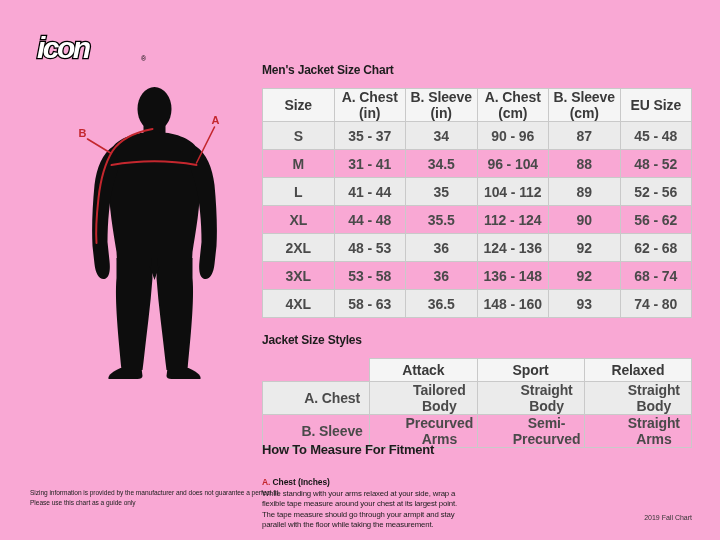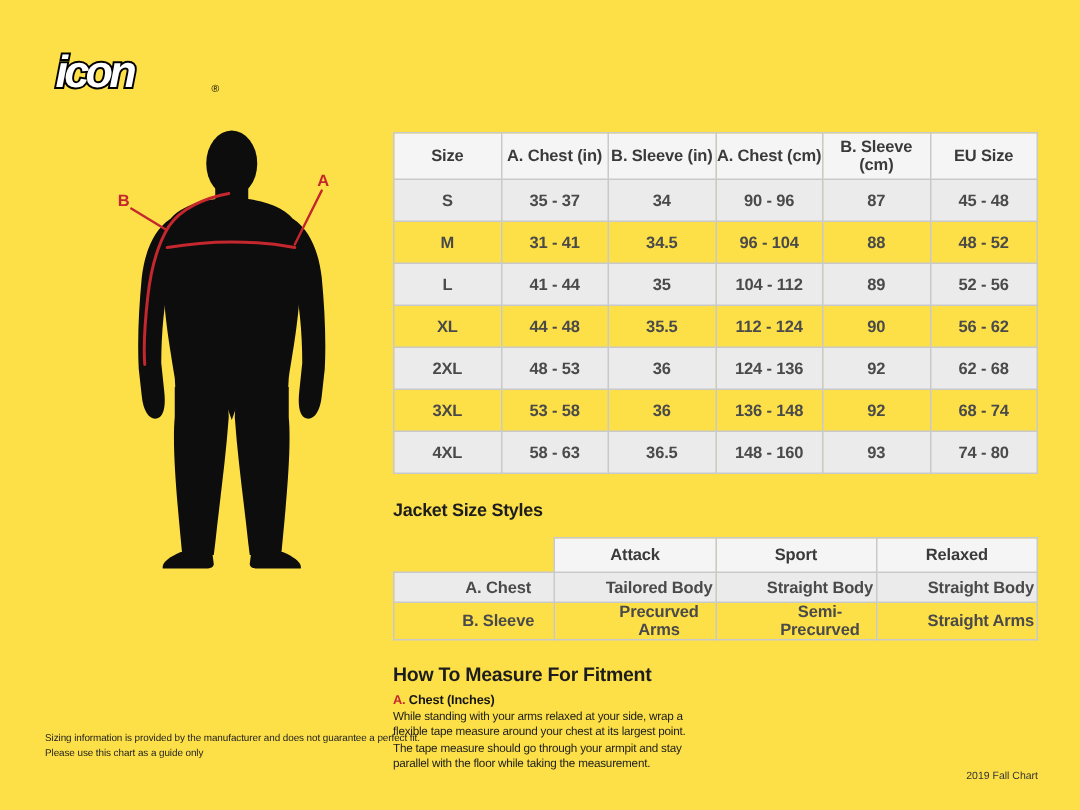--- a/index.html
+++ b/index.html
@@ -1,48 +1,48 @@
 <!DOCTYPE html>
 <html><head>
 <meta charset="utf-8">
 <style>
   :root{ --red:#c4272e; --border:#c9c9c9; --shade:#ebebeb; --headbg:#f5f5f5; --ink:#1d1d1d; }
   html,body{ margin:0; padding:0; }
   body{ width:720px; height:540px; background:#fff; font-family:"Liberation Sans",sans-serif; }
-  .page{ position:relative; width:720px; height:540px; background:#fde047; overflow:hidden; }
+  .page{ position:relative; width:720px; height:540px; background:#f9a8d4; overflow:hidden; }
 
   .logo{ position:absolute; left:35px; top:30px; width:120px; height:36px; }
 
   .figure{ position:absolute; left:48px; top:80px; width:205px; height:300px; }
 
   .title{ position:absolute; left:262px; font-weight:700; color:var(--ink); font-size:12px; letter-spacing:-0.2px; }
   .t1{ top:63px; }
   .t2{ top:333px; }
   .t3{ top:442px; font-size:13px; }
 
   table.tbl{ position:absolute; left:262px; width:430px; border-collapse:collapse; table-layout:fixed;
-             font-size:11px; letter-spacing:-0.1px; }
+             font-size:14px; letter-spacing:-0.1px; }
   .tbl th,.tbl td{ border:1px solid var(--border); text-align:center; vertical-align:middle; padding:0; }
   .tbl th{ background:var(--headbg); font-weight:700; color:#3a3a3a; }
   .tbl td{ font-weight:700; color:#4a4a4a; }
   .tbl tr.shaded td{ background:var(--shade); }
 
   .main-tbl{ top:88px; }
   .main-tbl th{ height:30px; }
   .main-tbl td{ height:27px; }
 
   .style-tbl{ top:358px; }
   .style-tbl th{ height:22px; }
   .style-tbl td{ height:19px;padding-left:32px; }
   .style-tbl th.ghost{ border:none; background:transparent; }
 
   .fit-col{ position:absolute; top:461px; }
   .fit-a{ left:262px; width:197px; }
   .fit-b{ left:462px; width:231px; }
-  .fit-head{ font-size:8.5px; font-weight:700; color:#151515; margin-bottom:2px; letter-spacing:-0.1px; }
+  .fit-head{ font-size:8.5px; font-weight:700; color:#151515; margin-bottom:2px; letter-spacing:-0.1px;margin-top:16px; }
   .fit-head .red{ color:var(--red); }
   .fit-col p{ margin:0; font-size:7.8px; line-height:1.32; letter-spacing:-0.15px; color:#1c1c1c; font-weight:500; }
 
   .disclaimer{ position:absolute; left:30px; top:488px; font-size:6.6px; line-height:1.5; color:#222; letter-spacing:-0.05px; }
   .version{ position:absolute; right:28px; top:514px; font-size:7px; color:#333; }
 </style>
 </head>
 <body>
 
 <div class="page">
@@ -72,20 +72,21 @@
         <path d="M102 49 C 86 52 70 59 62 71 C 54 84 50 100 48 118 C 46 136 45 150 46 163"></path>
         <path d="M37 59 L 60 73" stroke-width="1.6"></path>
         <path d="M61 85 C 90 80 118 80 146 85"></path>
         <path d="M146 83 L 164 47" stroke-width="1.6"></path>
       </g>
       <text x="28" y="57" font-family="Liberation Sans, sans-serif" font-size="11" font-weight="bold" fill="#c4272e">B</text>
       <text x="161" y="44" font-family="Liberation Sans, sans-serif" font-size="11" font-weight="bold" fill="#c4272e">A</text>
     </svg>
   </div>
 
+  <div class="title t1">Men's Jacket Size Chart</div>
   <table class="tbl main-tbl">
     <thead>
       <tr>
         <th>Size</th>
         <th>A. Chest (in)</th>
         <th>B. Sleeve (in)</th>
         <th>A. Chest (cm)</th>
         <th>B. Sleeve (cm)</th>
         <th>EU Size</th>
       </tr>

